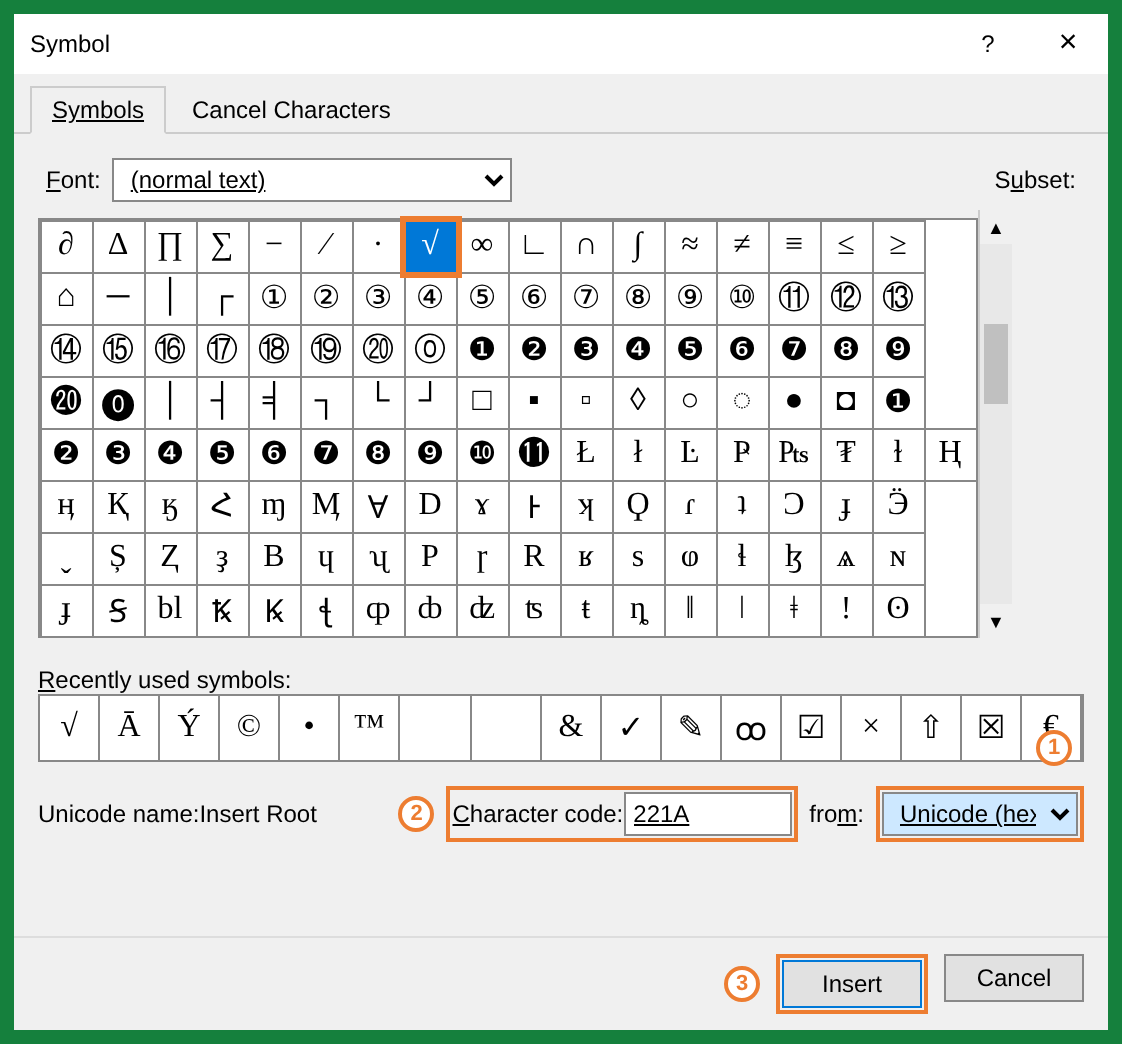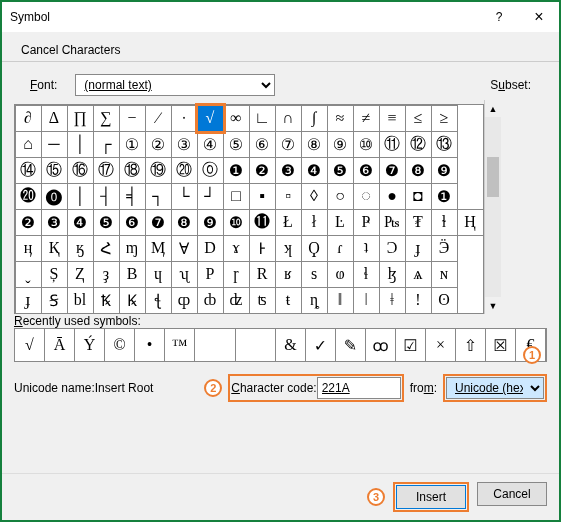--- a/index.html
+++ b/index.html
@@ -1,36 +1,36 @@
 <!DOCTYPE html>
 <html><head>
 <meta charset="utf-8">
 <style>
 * { box-sizing: border-box; font-family: "Segoe UI", Tahoma, sans-serif; font-size: 12px; }
 body { margin: 0; background: #f0f0f0; width: 561px; height: 522px; overflow: hidden; }
-.dialog { width: 561px; height: 522px; background: #f0f0f0; border: 2px solid #15803d; display: flex; flex-direction: column; }
+.dialog { width: 561px; height: 522px; background: #f0f0f0; border: 7px solid #15803d; display: flex; flex-direction: column; }
 .titlebar { height: 30px; background: #fff; display: flex; align-items: center; padding: 0 0 0 8px; }
 .titlebar .title { flex: 1; font-size: 12px; }
 .titlebar .btn { width: 40px; height: 30px; display: flex; align-items: center; justify-content: center; font-size: 12px; }
 .tabs { display: flex; padding: 6px 8px 0 8px; border-bottom: 1px solid #ccc; background: #f0f0f0; }
 .tab { padding: 4px 10px; border: 1px solid transparent; border-bottom: none; margin-right: 2px; cursor: pointer; }
 .tab.active { background: #f0f0f0; border-color: #ccc; border-bottom: 1px solid #f0f0f0; margin-bottom: -1px; }
 .body { padding: 8px 12px; flex: 1; display: flex; flex-direction: column; }
-.row { display: flex; align-items: center; margin: 4px 16px; gap: 18px; }
+.row { display: flex; align-items: center; margin: 4px 4px; gap: 6px; }
 .label { font-size: 12px; }
 .underline { text-decoration: underline; }
 select, input[type=text] { border: 1px solid #888; background: #fff; height: 22px; padding: 0 4px; font-size: 12px; text-decoration: underline; }
 .font-select { width: 200px; }
 .subset-select { width: 200px; }
 .grid { border: 1px solid #888; background: #fff; margin-top: 4px; }
 .grid-row { display: flex; }
 .cell { width: 27px; height: 27px; border: 1px solid #888; display: flex; align-items: center; justify-content: center; font-size: 16px; font-family: "Segoe UI Symbol","Arial Unicode MS",serif; cursor: pointer; user-select: none; margin: -0.5px; }
 .cell.selected { background: #0078d7; color: #fff; }
 .highlight-orange { outline: 3px solid #ed7d31; outline-offset: -1px; position: relative; z-index: 2; }
-.recent-label { margin-top: 0; }
+.recent-label { margin-top: 14px; }
 .recent-grid { display: flex; border: 1px solid #888; background: #fff; height: 34px; }
 .recent-cell { width: 30px; height: 32px; border-right: 1px solid #888; display: flex; align-items: center; justify-content: center; font-size: 16px; cursor: pointer; font-family: "Segoe UI Symbol","Arial Unicode MS",serif; }
 .recent-cell.spacer { flex: 1; border-right: 1px solid #888; }
 .bottom-row { display: flex; align-items: center; margin-top: 12px; gap: 6px; }
 .char-code { width: 84px; }
 .from-select { width: 98px; background: #cde8ff; }
 .callout { width: 18px; height: 18px; border: 2px solid #ed7d31; border-radius: 50%; display: flex; align-items: center; justify-content: center; color: #ed7d31; font-weight: bold; font-size: 11px; background: #fff; }
 .highlight-box { border: 2px solid #ed7d31; padding: 1px; display: inline-flex; align-items: center; }
 .footer { padding: 8px 12px; display: flex; justify-content: flex-end; gap: 8px; border-top: 1px solid #ddd; }
 .btn-std { min-width: 70px; height: 24px; border: 1px solid #888; background: #e1e1e1; cursor: pointer; }
@@ -45,20 +45,21 @@
 <body>
 
 <div class="dialog">
   <div class="titlebar">
     <span class="title">Symbol</span>
     <div class="btn">?</div>
     <div class="btn" style="font-size:16px;">×</div>
   </div>
 
   <div class="tabs">
+    <div class="tab active"><span style="text-decoration:underline;text-decoration-style:solid;">Symbols</span></div>
     <div class="tab"><span>Cancel Characters</span></div>
   </div>
 
   <div class="body">
     <div class="row">
       <span class="label"><span class="underline">F</span><span>ont:</span></span>
       <select class="font-select"><option>(normal text)</option></select>
       <span style="flex:1"></span>
       <span class="label">S<span class="underline">u</span>bset:</span>
     </div>

